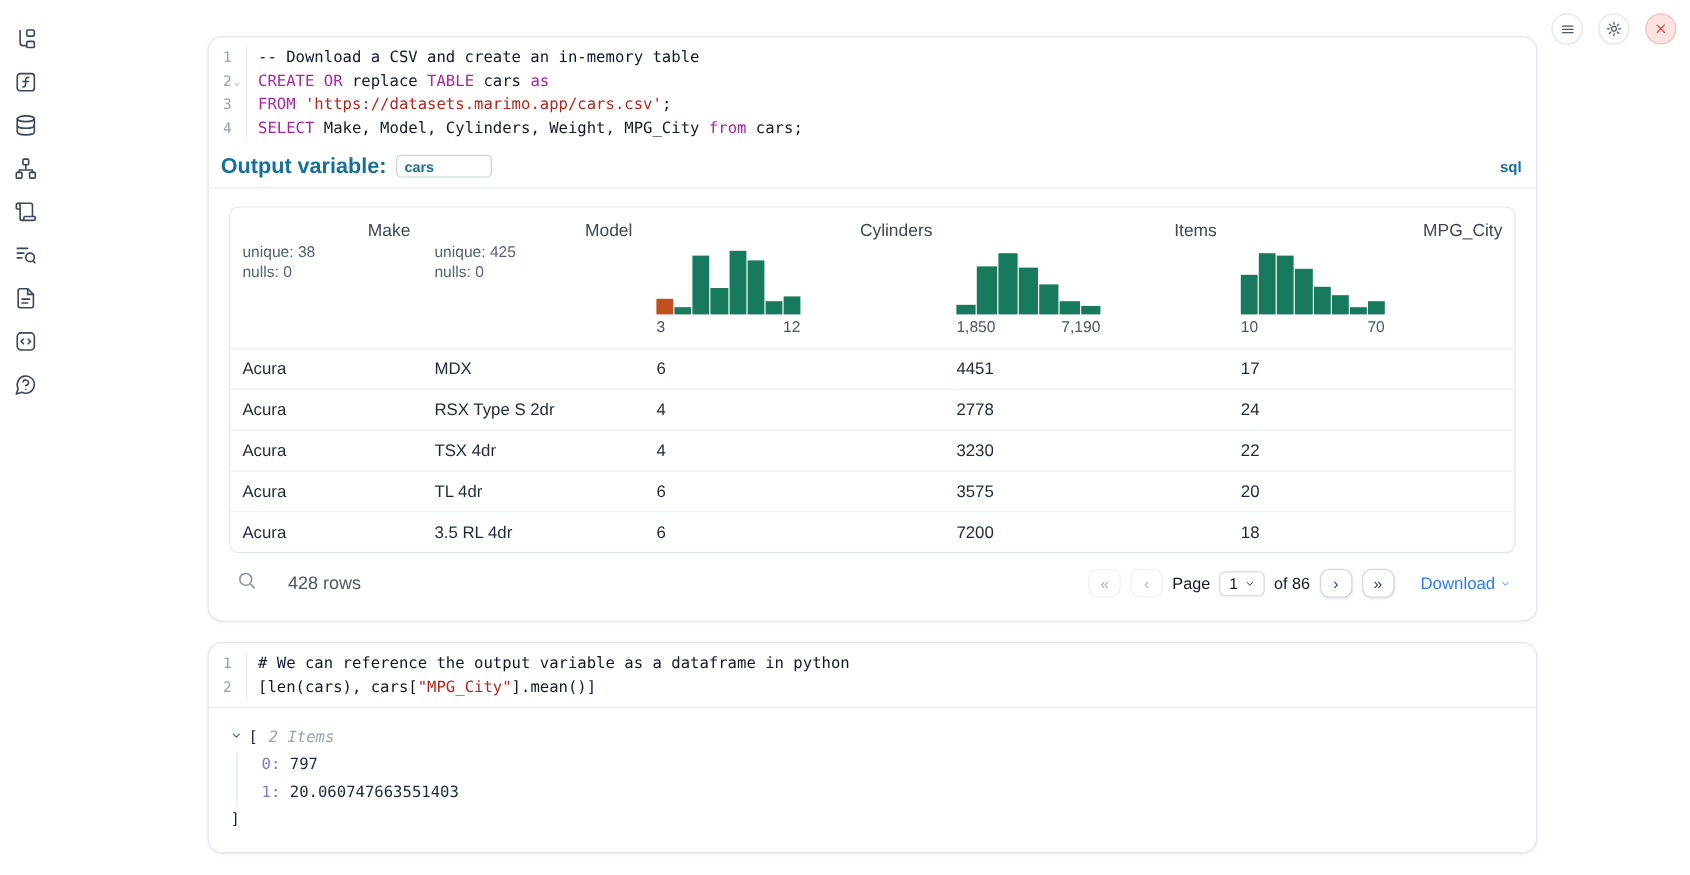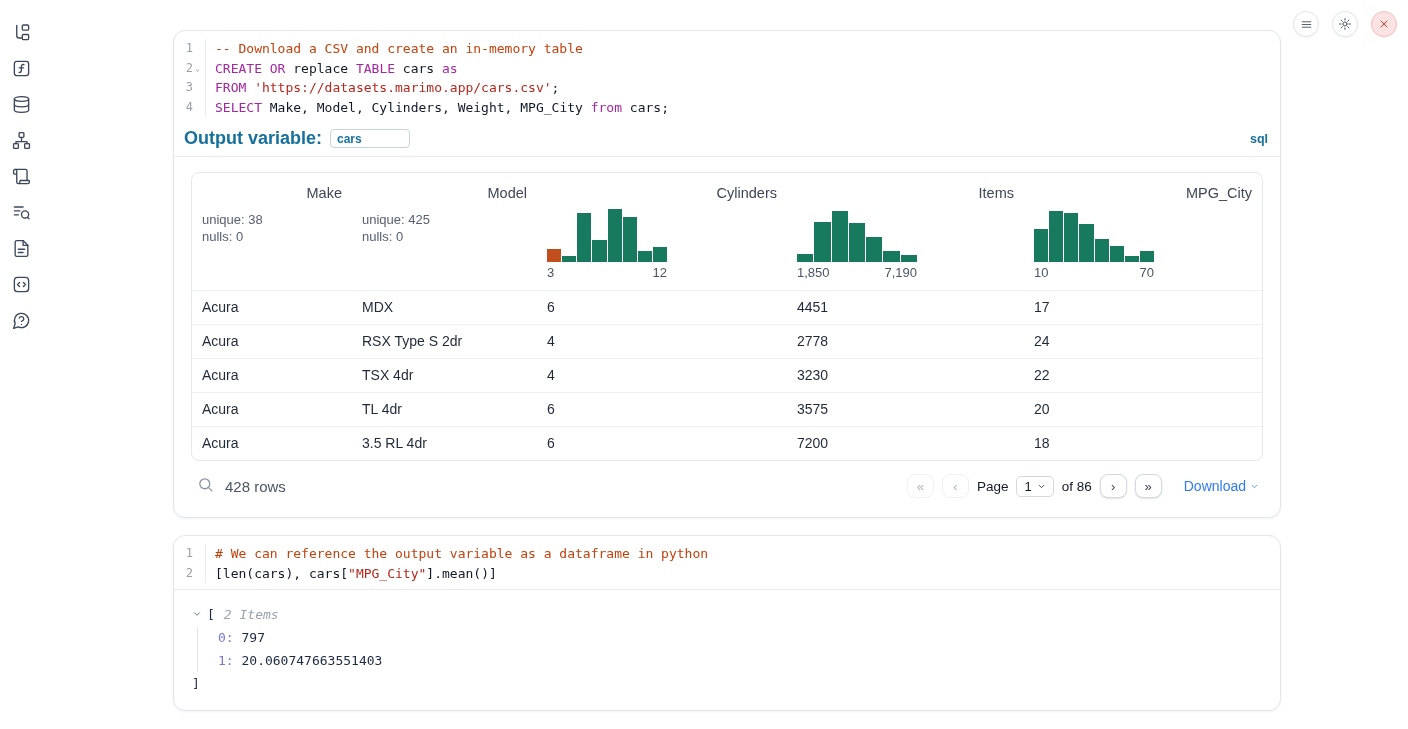--- a/index.html
+++ b/index.html
@@ -39,47 +39,47 @@
   .code-line { display:flex; line-height:19.5px; font-family:"DejaVu Sans Mono", monospace; font-size:13px; }
   .gutter {
     flex:none; width:32px; display:flex; justify-content:flex-end; align-items:center;
     padding-right:3px; border-right:1px solid #e8eaee;
     color:#9aa1ab; font-size:12px; font-family:"DejaVu Sans Mono", monospace;
   }
   .gutter .num { min-width:14px; text-align:right; }
   .gutter .fold { width:9px; font-size:8px; color:#9aa1ab; text-align:center; }
   .code-text { padding-left:9px; white-space:pre; color:#111827; }
   .tok-kw  { color:#a626a4; }
-  .tok-com { color:#c2410c; }
+  .tok-com { color:#0f172a; }
   .tok-str { color:#b6261d; }
   
   .outvar-row { display:flex; align-items:center; gap:8px; padding:5px 12px 7px 10px; border-bottom:1px solid #e8eaee; }
   .outvar-label { color:#15719b; font-weight:bold; font-size:18px; }
   .outvar-input {
     width:80px; height:19px; border:1px solid #c9d2dc; border-radius:4px;
     font-family:"Liberation Sans", sans-serif; font-weight:bold; font-size:12px;
     color:#15719b; padding:1px 6px; outline:none;
   }
   .lang-badge { margin-left:auto; color:#15719b; font-weight:bold; font-size:12.5px; }
   
   .cell-output { padding:15px 17px 6px; }
   .table-card { border:1px solid #e4e7ec; border-radius:8px; overflow:hidden; }
   .grid-row { display:grid; grid-template-columns:160px 185px 250px 237px 1fr; }
   .th { padding:12px 10px 10px; display:flex; flex-direction:column; cursor:pointer; }
   .th-name { font-size:14.5px; color:#3f4756;text-align:right; }
-  .th-stats { margin-top:10px; font-size:13px; color:#566072; line-height:17px; }
+  .th-stats { font-size:13px; color:#566072; line-height:17px; }
   .hist-wrap { margin-top:auto; width:120px; padding-top:8px; }
   .hist { display:flex; align-items:flex-end; gap:1px; height:53px; }
   .hist .bar { flex:1 1 0; }
   .hist-labels { display:flex; justify-content:space-between; font-size:13px; color:#4a5568; margin-top:3px; line-height:15px; }
   .tr { border-top:1px solid #eceff3; cursor:default; }
   .td { padding:0 10px; height:33px; line-height:33px; font-size:14px; color:#1f2937; overflow:hidden; }
   
   .table-footer { display:flex; align-items:center; padding:13px 4px 13px 6px; }
-  .tf-left { display:flex; align-items:center; gap:11px;text-align:center; }
+  .tf-left { display:flex; align-items:center; gap:26px;text-align:center; }
   .tf-left svg { stroke:#8a93a3; fill:none; stroke-width:1.8; stroke-linecap:round; }
   .row-count { font-size:15px; color:#4b5563; }
   .tf-right { margin-left:auto; display:flex; align-items:center; gap:8px; }
   .pg-btn {
     width:27px; height:24px; border-radius:8px; background:#fff;
     display:flex; align-items:center; justify-content:center;
     font-size:13px; cursor:pointer;
   }
   .pg-btn.disabled { border:1px solid #eef0f3; color:#aab2bd; }
   .pg-btn.enabled  { border:1px solid #d4d9df; color:#374151; box-shadow:0 1px 2px rgba(16,24,40,.12); }

